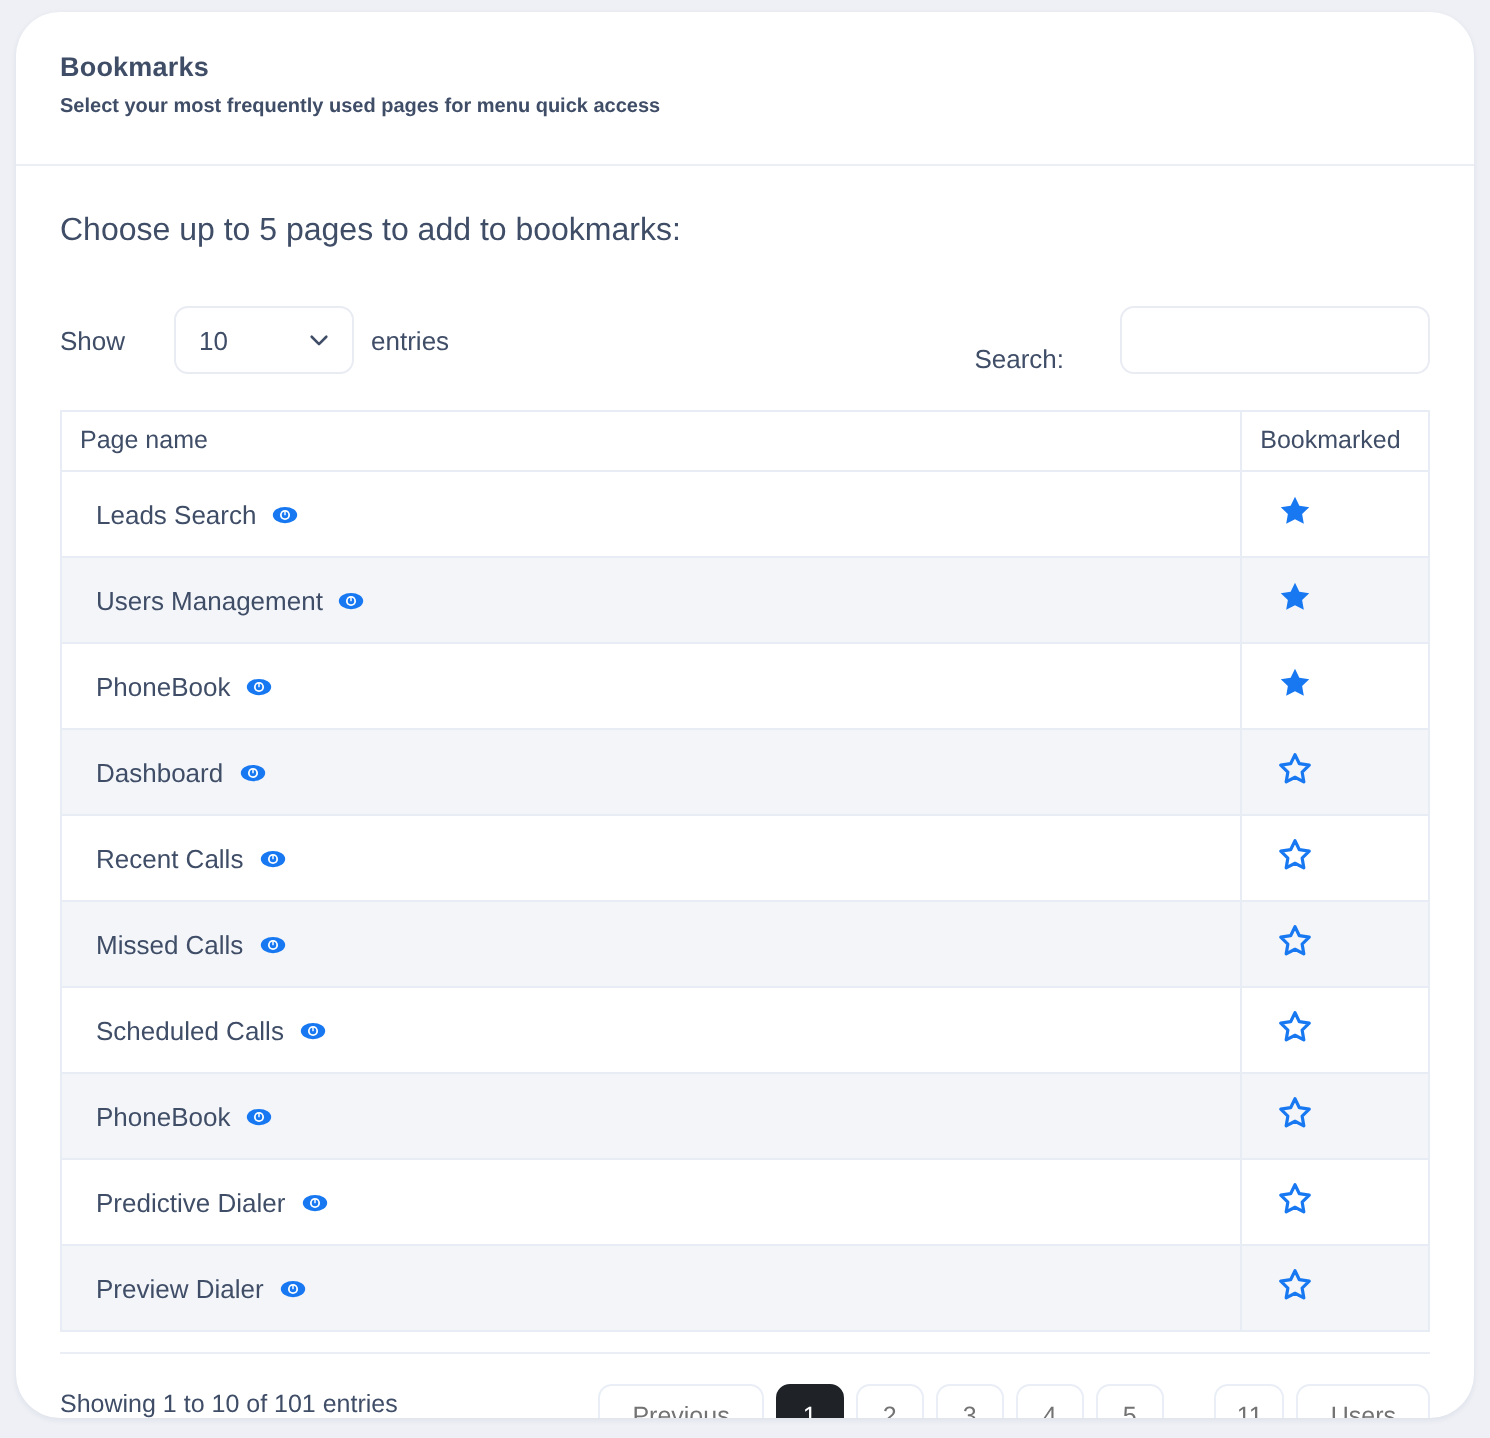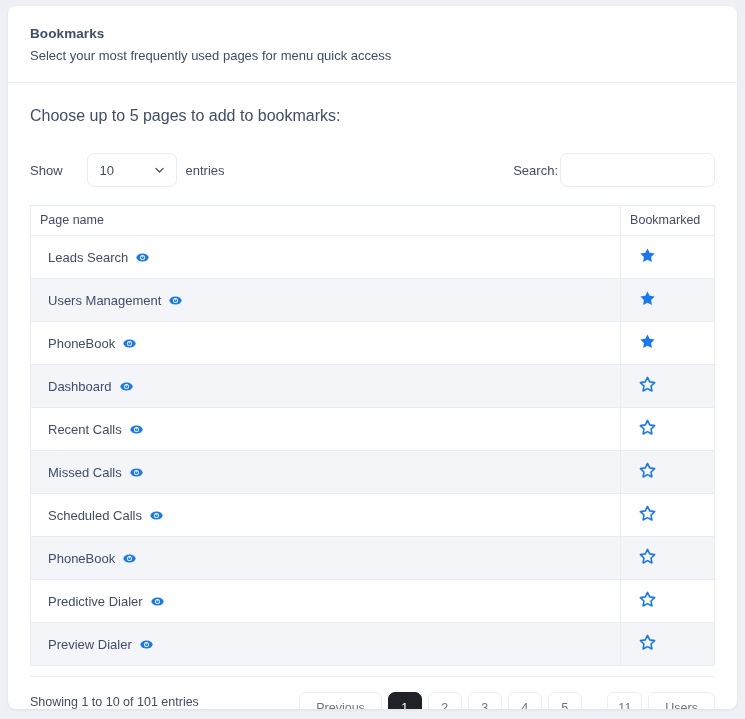--- a/index.html
+++ b/index.html
@@ -13,43 +13,43 @@
     font-family: "Liberation Sans", sans-serif;
     -webkit-font-smoothing: antialiased;
   }
   .card {
     position: absolute;
     left: 8px;
     top: 6px;
     width: 729px;
     height: 703px;
     background: #ffffff;
-    border-radius: 8px;
+    border-radius: 22px;
     box-shadow: 0 1px 3px rgba(20, 30, 60, 0.07);
     box-sizing: border-box;
     overflow: hidden;
   }
   .card-header {
     padding: 20px 22px 16px 22px;
     border-bottom: 1px solid #eceef5;
     height: 77px;
     box-sizing: border-box;
   }
   .card-title {
     font-size: 13.5px;
     font-weight: bold;
     color: #3f4d67;
     margin: 0 0 7px 0;
     letter-spacing: 0.1px;
   }
   .card-subtitle {
-    font-size: 13px;
+    font-size: 10px;
     color: #3f4d67;
     margin: 0;
-    font-weight: normal;
+    font-weight: bold;
   }
   .card-body {
     padding: 24px 22px 0 22px;
   }
   .choose-text {
     font-size: 16px;
     color: #3f4d67;
     margin: 0 0 28px 0;
   }
   .controls-row {
@@ -88,23 +88,24 @@
   .select-chevron {
     position: absolute;
     right: 11px;
     top: 50%;
     transform: translateY(-50%);
     pointer-events: none;
     line-height: 0;
   }
   .search-control {
     display: flex;
-    align-items: center;
+    align-items: flex-end;
     font-size: 13px;
     color: #3f4d67;
+    gap: 26px;
   }
   input.search-input {
     width: 155px;
     height: 34px;
     border: 1px solid #e9ecf3;
     border-radius: 7px;
     background: #ffffff;
     font-size: 13px;
     font-family: "Liberation Sans", sans-serif;
     color: #3f4d67;

